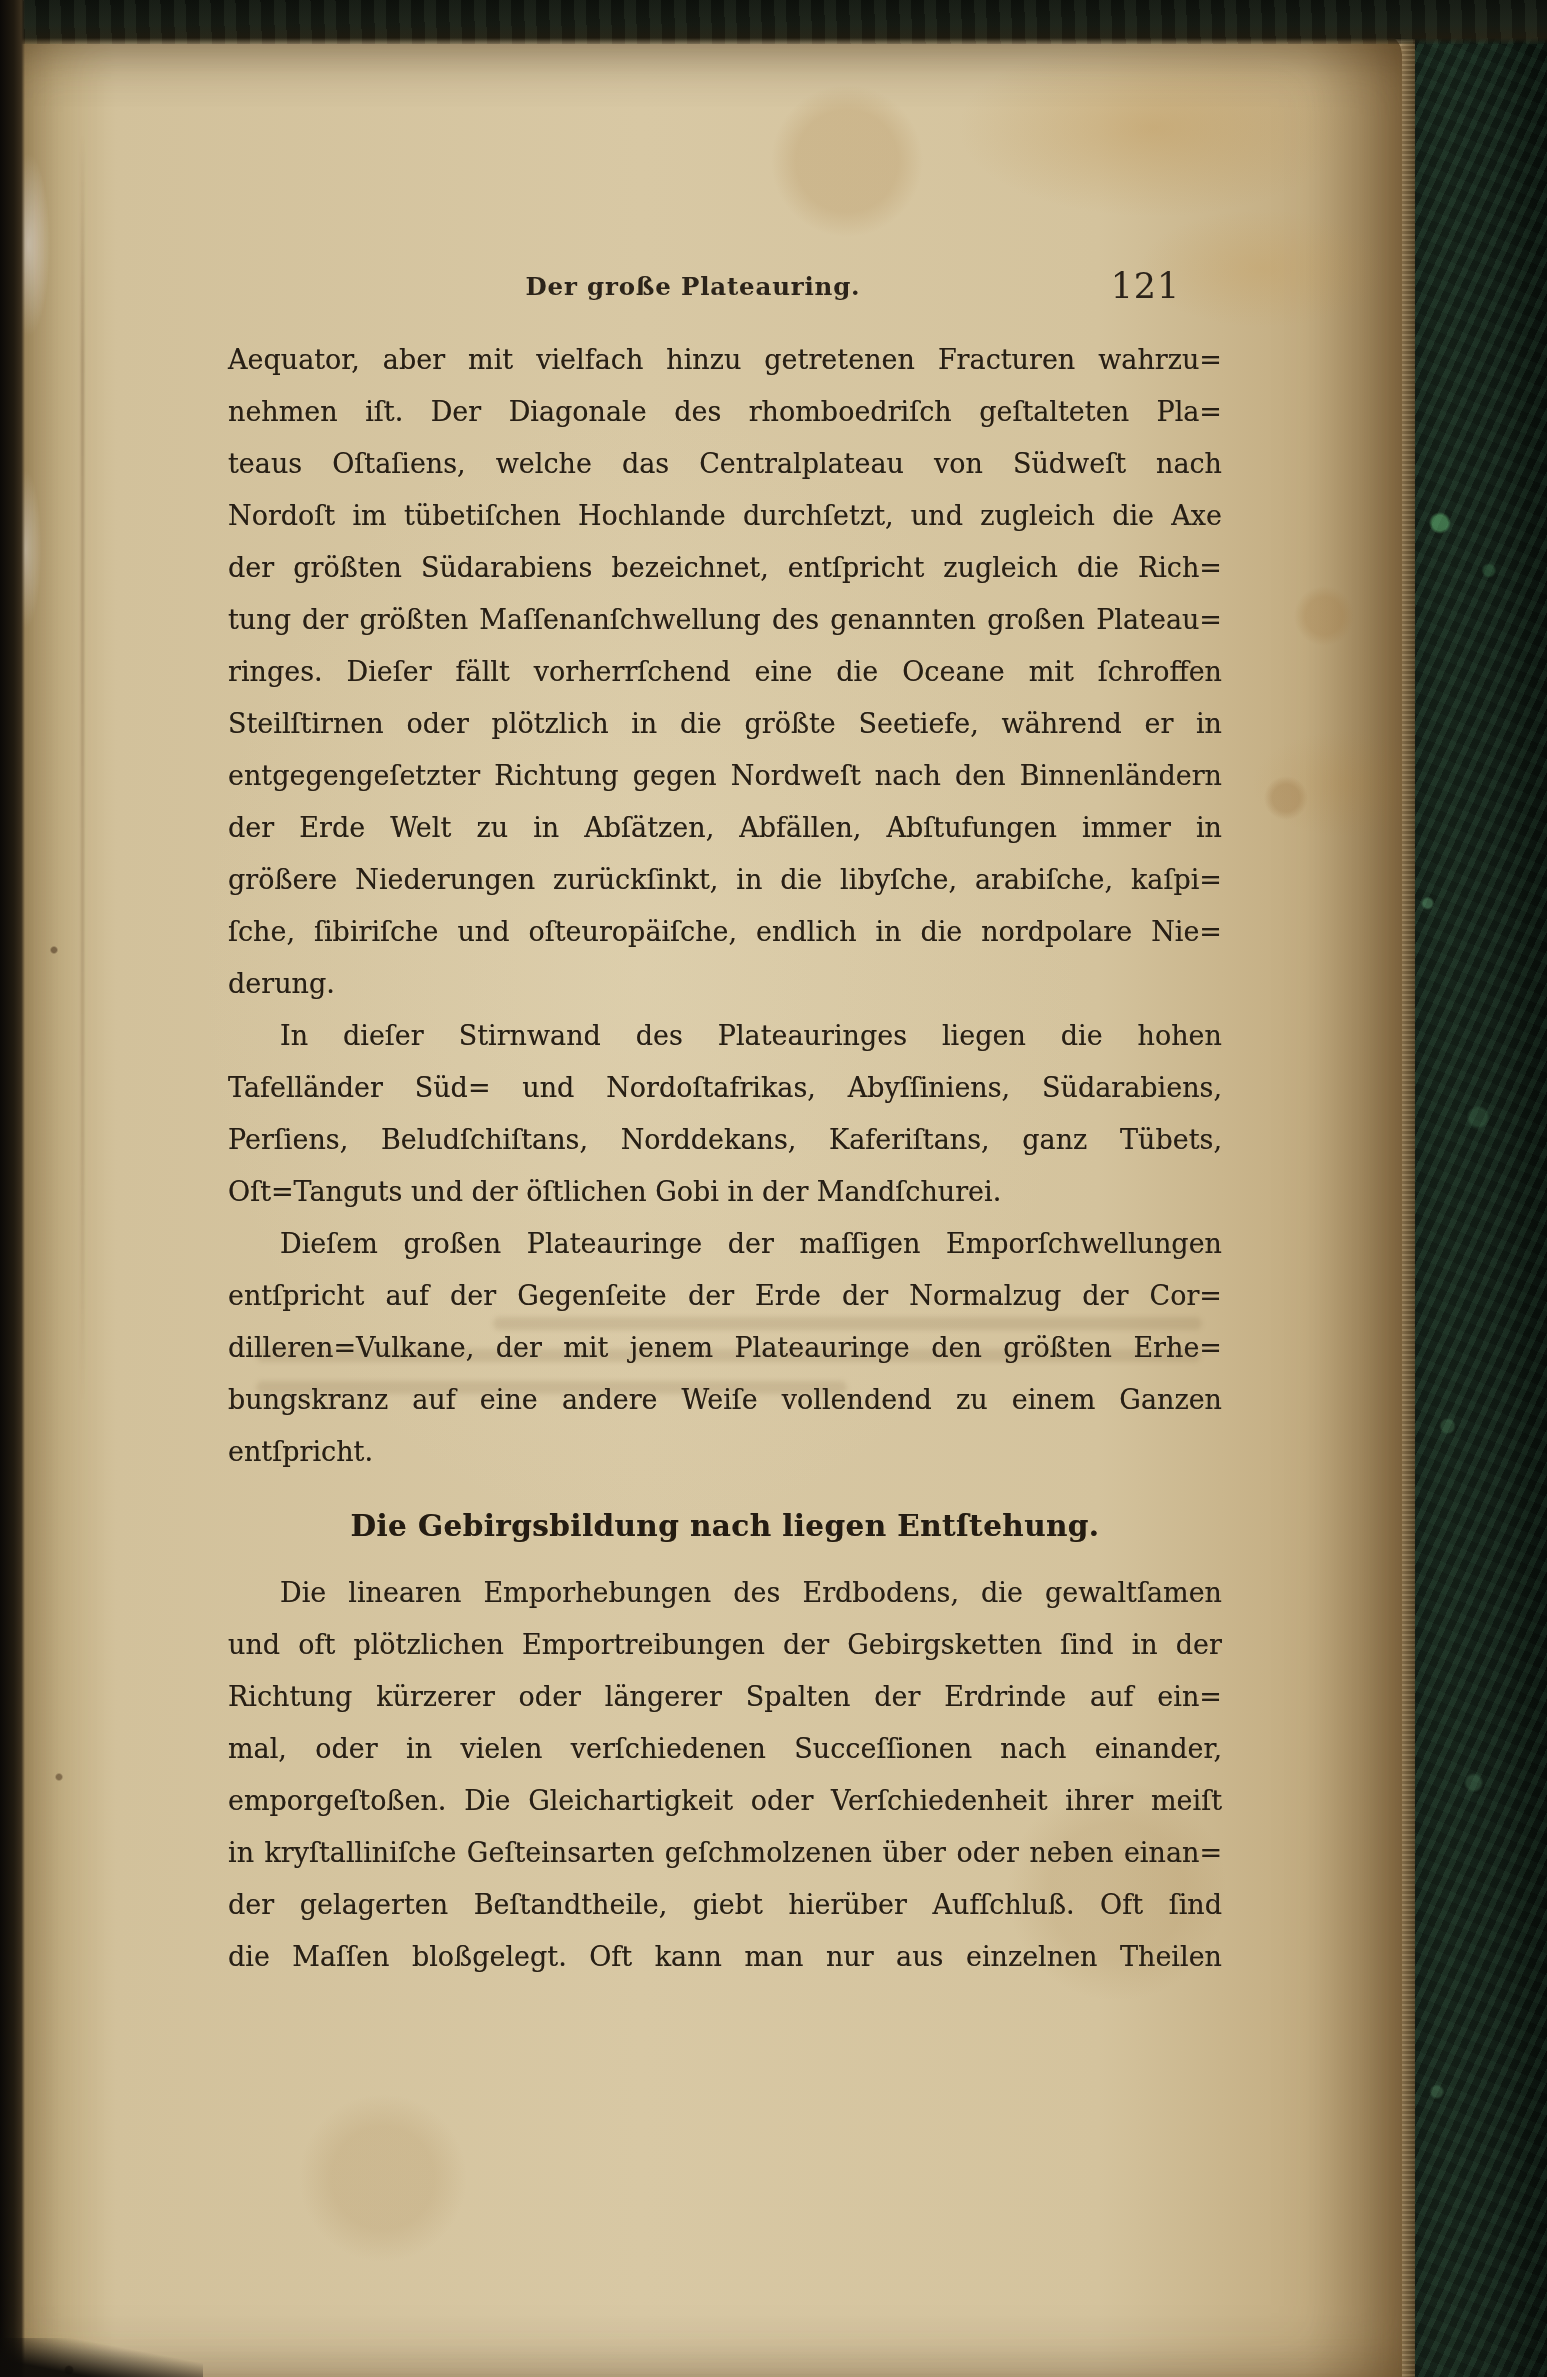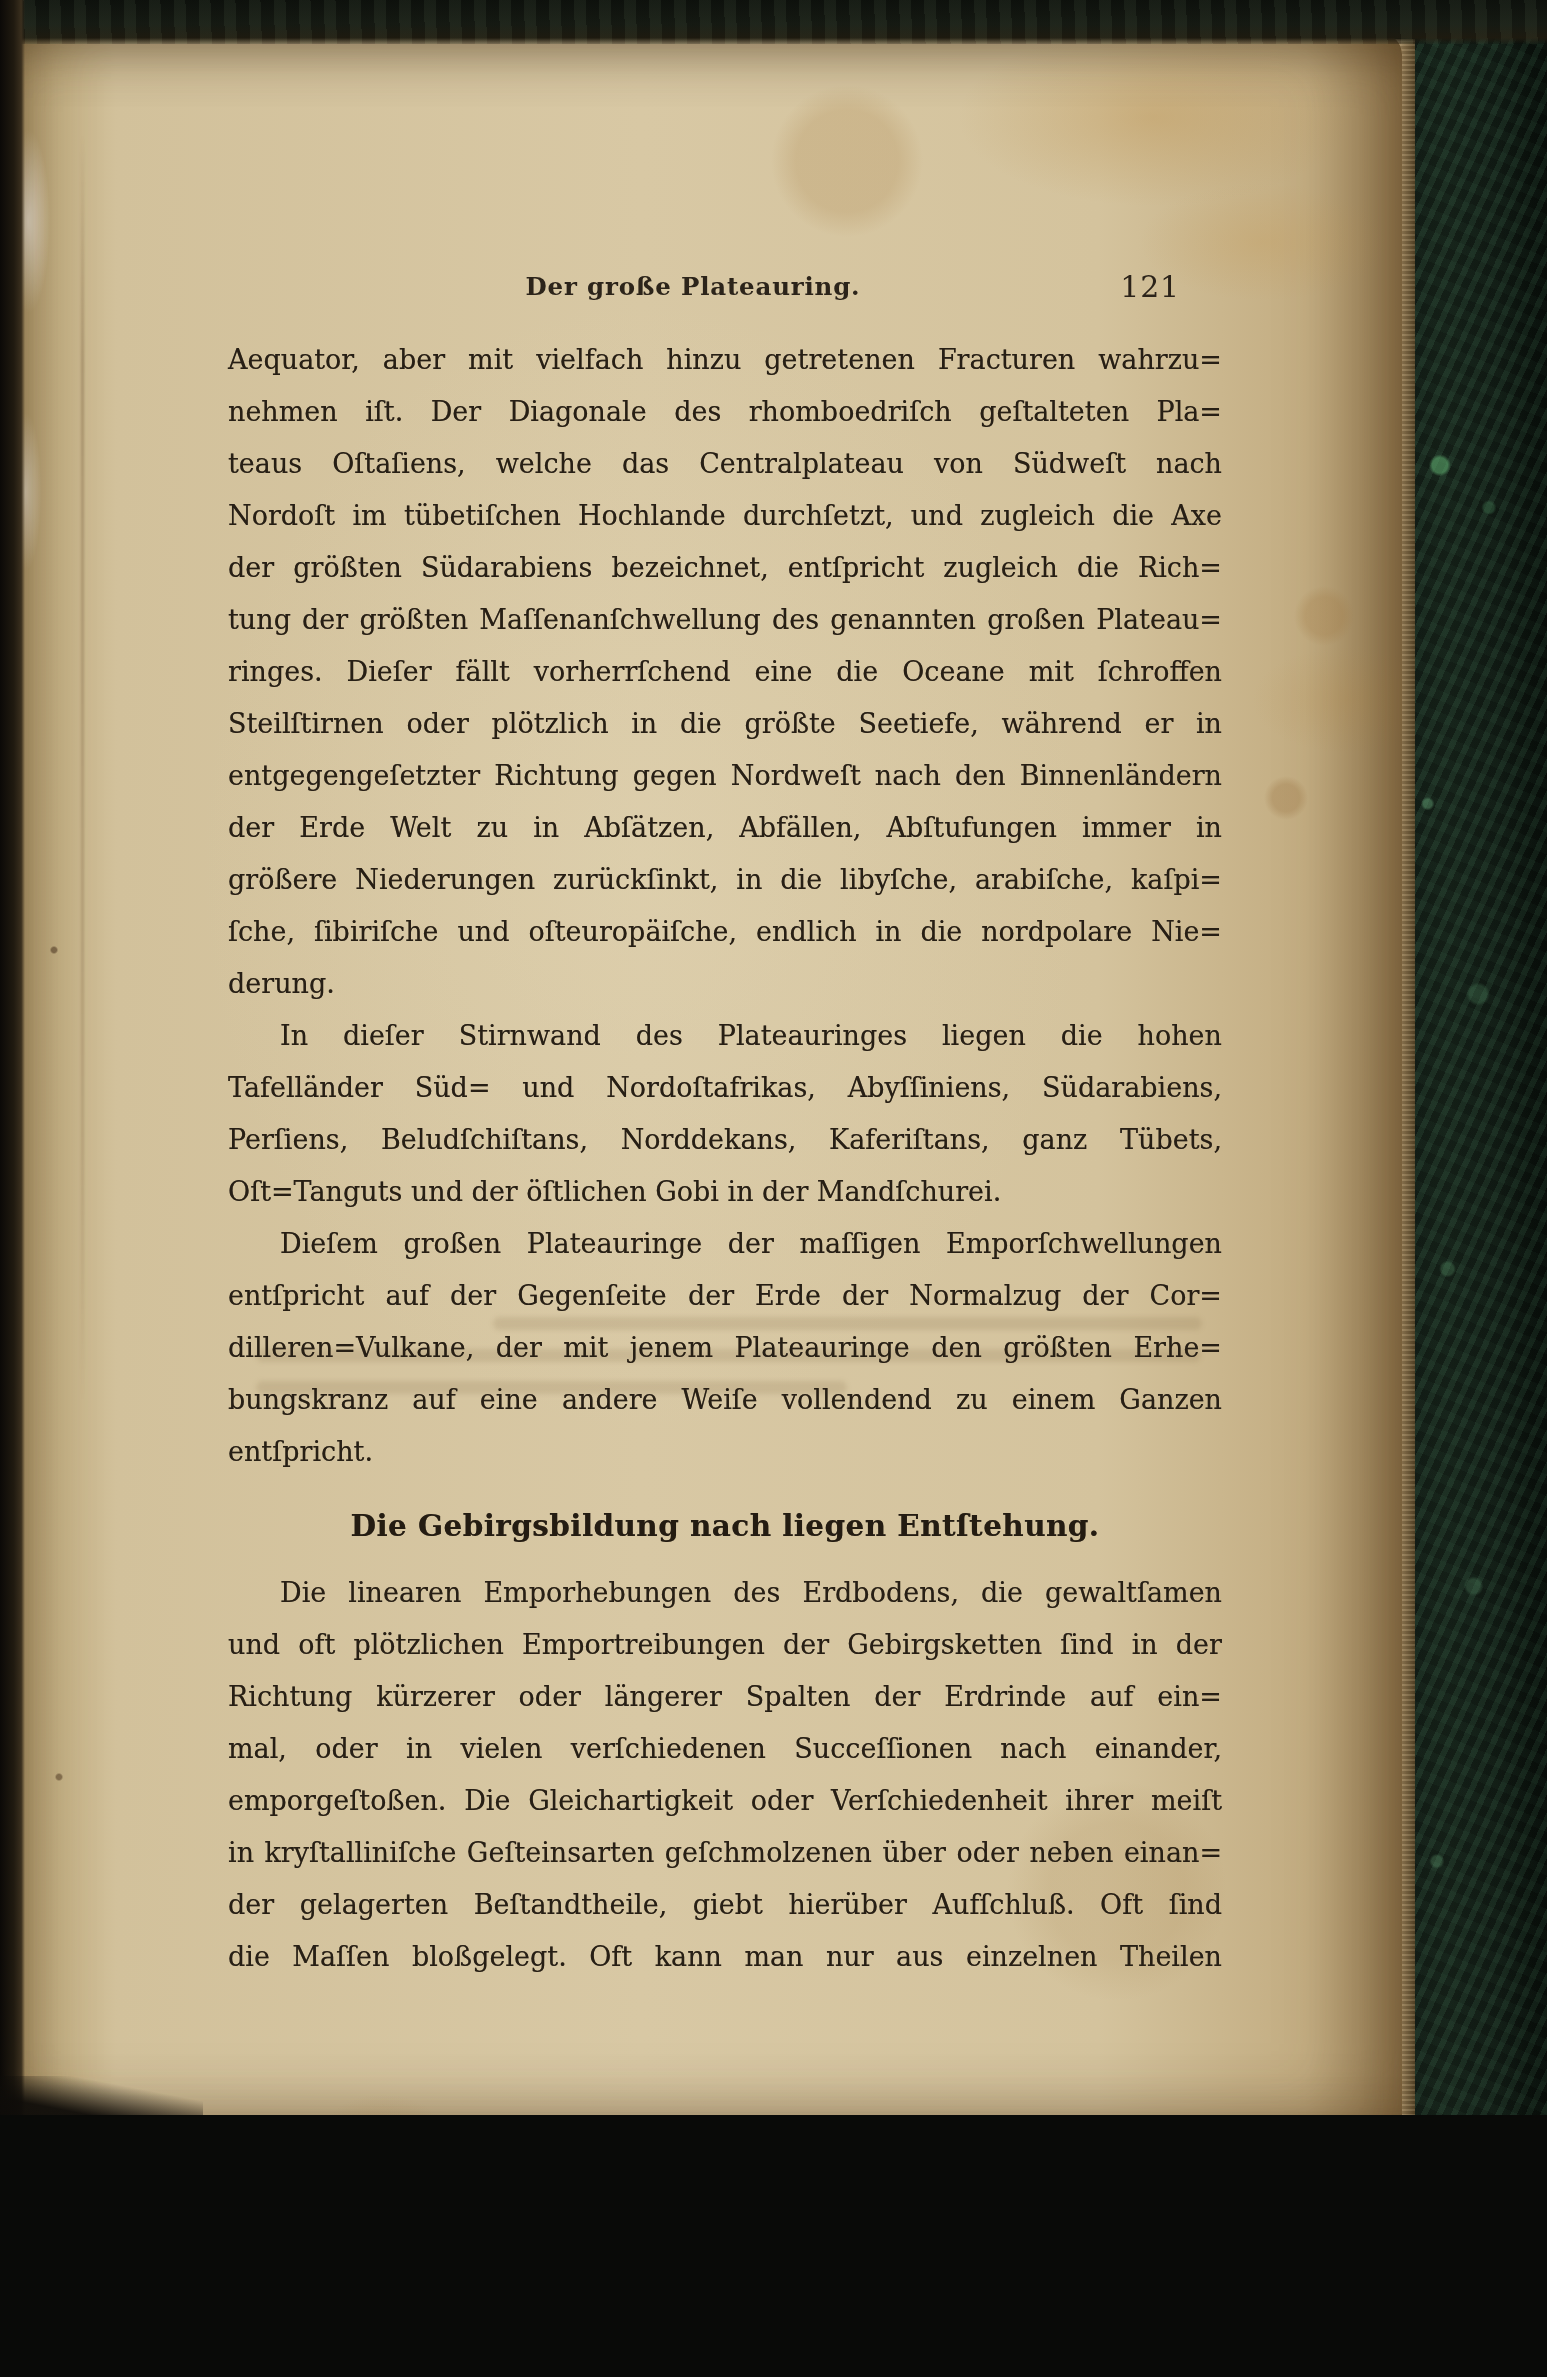--- a/index.html
+++ b/index.html
@@ -1,19 +1,19 @@
 <!DOCTYPE html>
 <html style="font-size:13.5px"><head>
 <meta charset="utf-8">
 <style>
   html, body { margin: 0; padding: 0; background: #090a08; }
   .scene {
     position: relative;
     width: 1547px;
-    height: 2115px;
+    height: 2377px;
     overflow: hidden;
     background: #0b0d0a;
     font-family: "DejaVu Serif", serif;
   }
 
   
   .cover-right {
     position: absolute; top: 0; right: 0; width: 153px; height: 100%;
     z-index: 0;
     background:
@@ -101,21 +101,21 @@
   .page-header {
     position: absolute; top: 233px; left: 208px; width: 994px; height: 39px; z-index: 5;
     color: #2c241a;
   }
   .running-title {
     display: block; text-align: center; transform: translateX(-32px);
     font-size: 24.5px; font-weight: bold; letter-spacing: 0.8px; line-height: 39px;
   }
   .page-number {
     position: absolute; right: 42px; top: 0;
-    font-size: 30px; line-height: 39px; letter-spacing: 0.8px; color: #2b231a;
+    font-size: 35px; line-height: 39px; letter-spacing: 0.8px; color: #2b231a;
   }
   .page-body {
     position: absolute; top: 300px; left: 208px; width: 994px; z-index: 5;
     font-size: 27px; line-height: 52px; color: #271f15;
     text-shadow: 0 0 0.5px rgba(40,30,20,0.55);
   }
   .line {
     text-align: justify;
     text-align-last: justify;
   }

